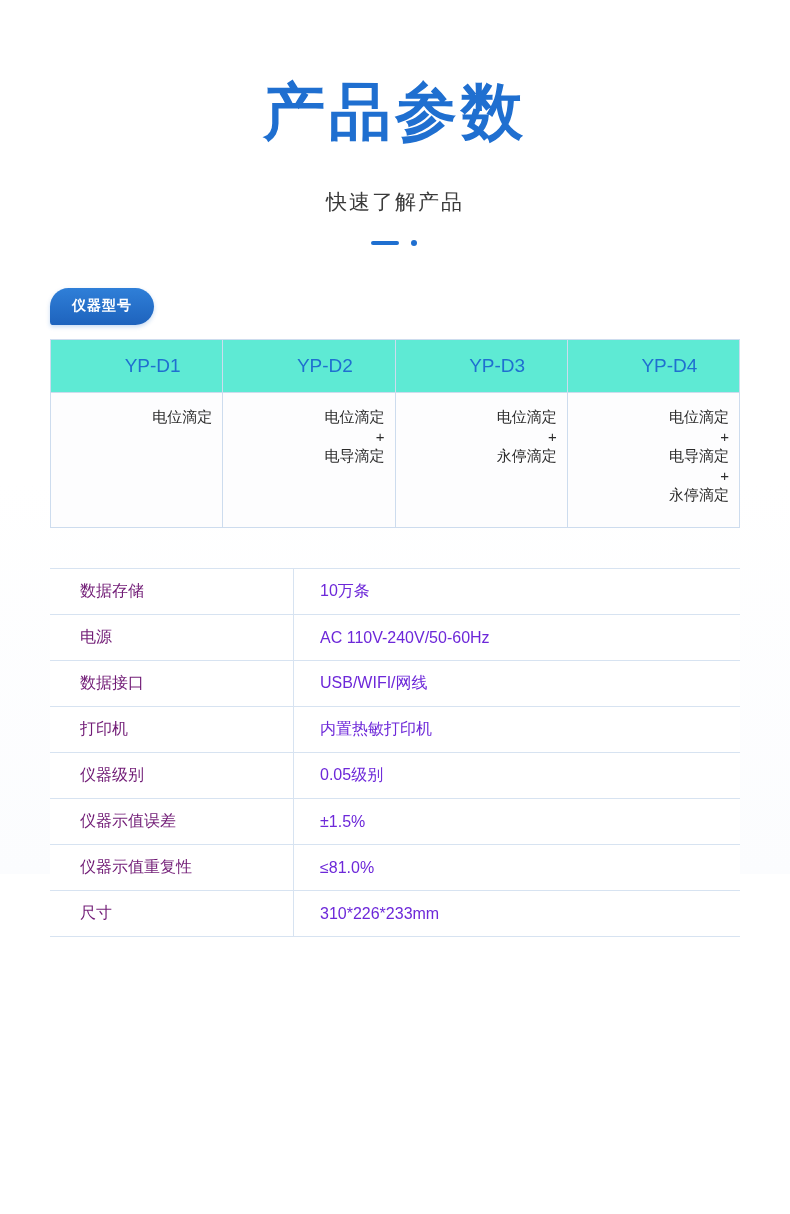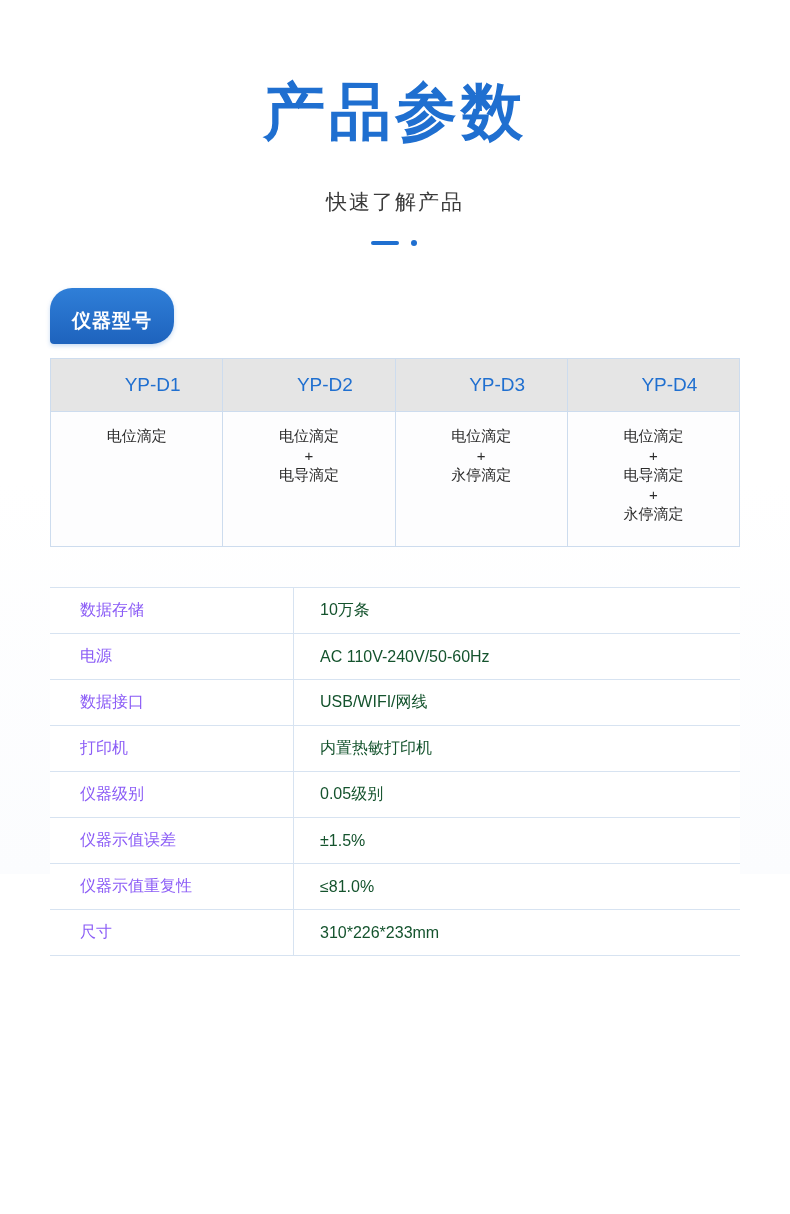--- a/index.html
+++ b/index.html
@@ -70,24 +70,24 @@
 
   
   .section {
     margin-top: 40px;
     padding: 0 50px;
   }
   .pill {
     display: inline-block;
     background: linear-gradient(180deg, #2f7fd8 0%, #1e63bd 100%);
     color: #ffffff;
-    font-size: 19px;
+    font-size: 14px;
     font-weight: bold;
     letter-spacing: 1px;
-    padding: 20px 22px 10px;
+    padding: 9px 22px 10px;
     border-radius: 22px 22px 22px 4px;
     box-shadow: 0 2px 4px rgba(31,111,208,0.25);
   }
 
   
   .model-table {
     margin-top: 14px;
     width: 690px;
     border-collapse: collapse;
     table-layout: fixed;
@@ -97,30 +97,31 @@
   .model-table td {
     border: 1px solid #cddcee;
     text-align: center;
     vertical-align: top;
   }
   .model-table th {
     height: 50px;
     font-size: 19px;
     font-weight: normal;
     color: #1f6fd0;
-    background: #e5e5e5;
+    background: #5eead4;
     vertical-align: middle;
     padding-left: 33px;
   }
   .model-table td {
     height: 110px;
     padding: 14px 10px 10px;
     font-size: 15px;
     color: #2b2b2b;
     line-height: 1.55;
+    text-align: right;
   }
   .model-table td .plus {
     display: block;
     line-height: 1.3;
   }
 
   
   .params-wrap {
     margin-top: 16px;
     width: 690px;
@@ -133,27 +134,27 @@
   .params-table tr {
     height: 46px;
   }
   .params-table td {
     border-bottom: 1px solid #d7e3f1;
     font-size: 16px;
     vertical-align: middle;
   }
   .params-table td.key {
     width: 212px;
-    color: #8b5cf6;
+    color: #701a75;
     padding-left: 30px;
     border-right: 1px solid #d7e3f1;
     background: #ffffff;
   }
   .params-table td.val {
-    color: #14532d;
+    color: #6d28d9;
     padding-left: 26px;
     background: #ffffff;
   }
   .params-table tr:first-child td {
     border-top: 1px solid #d7e3f1;
   }
   .params-table tr:last-child td {
     border-bottom: 1px solid #d7e3f1;
   }
 </style>

